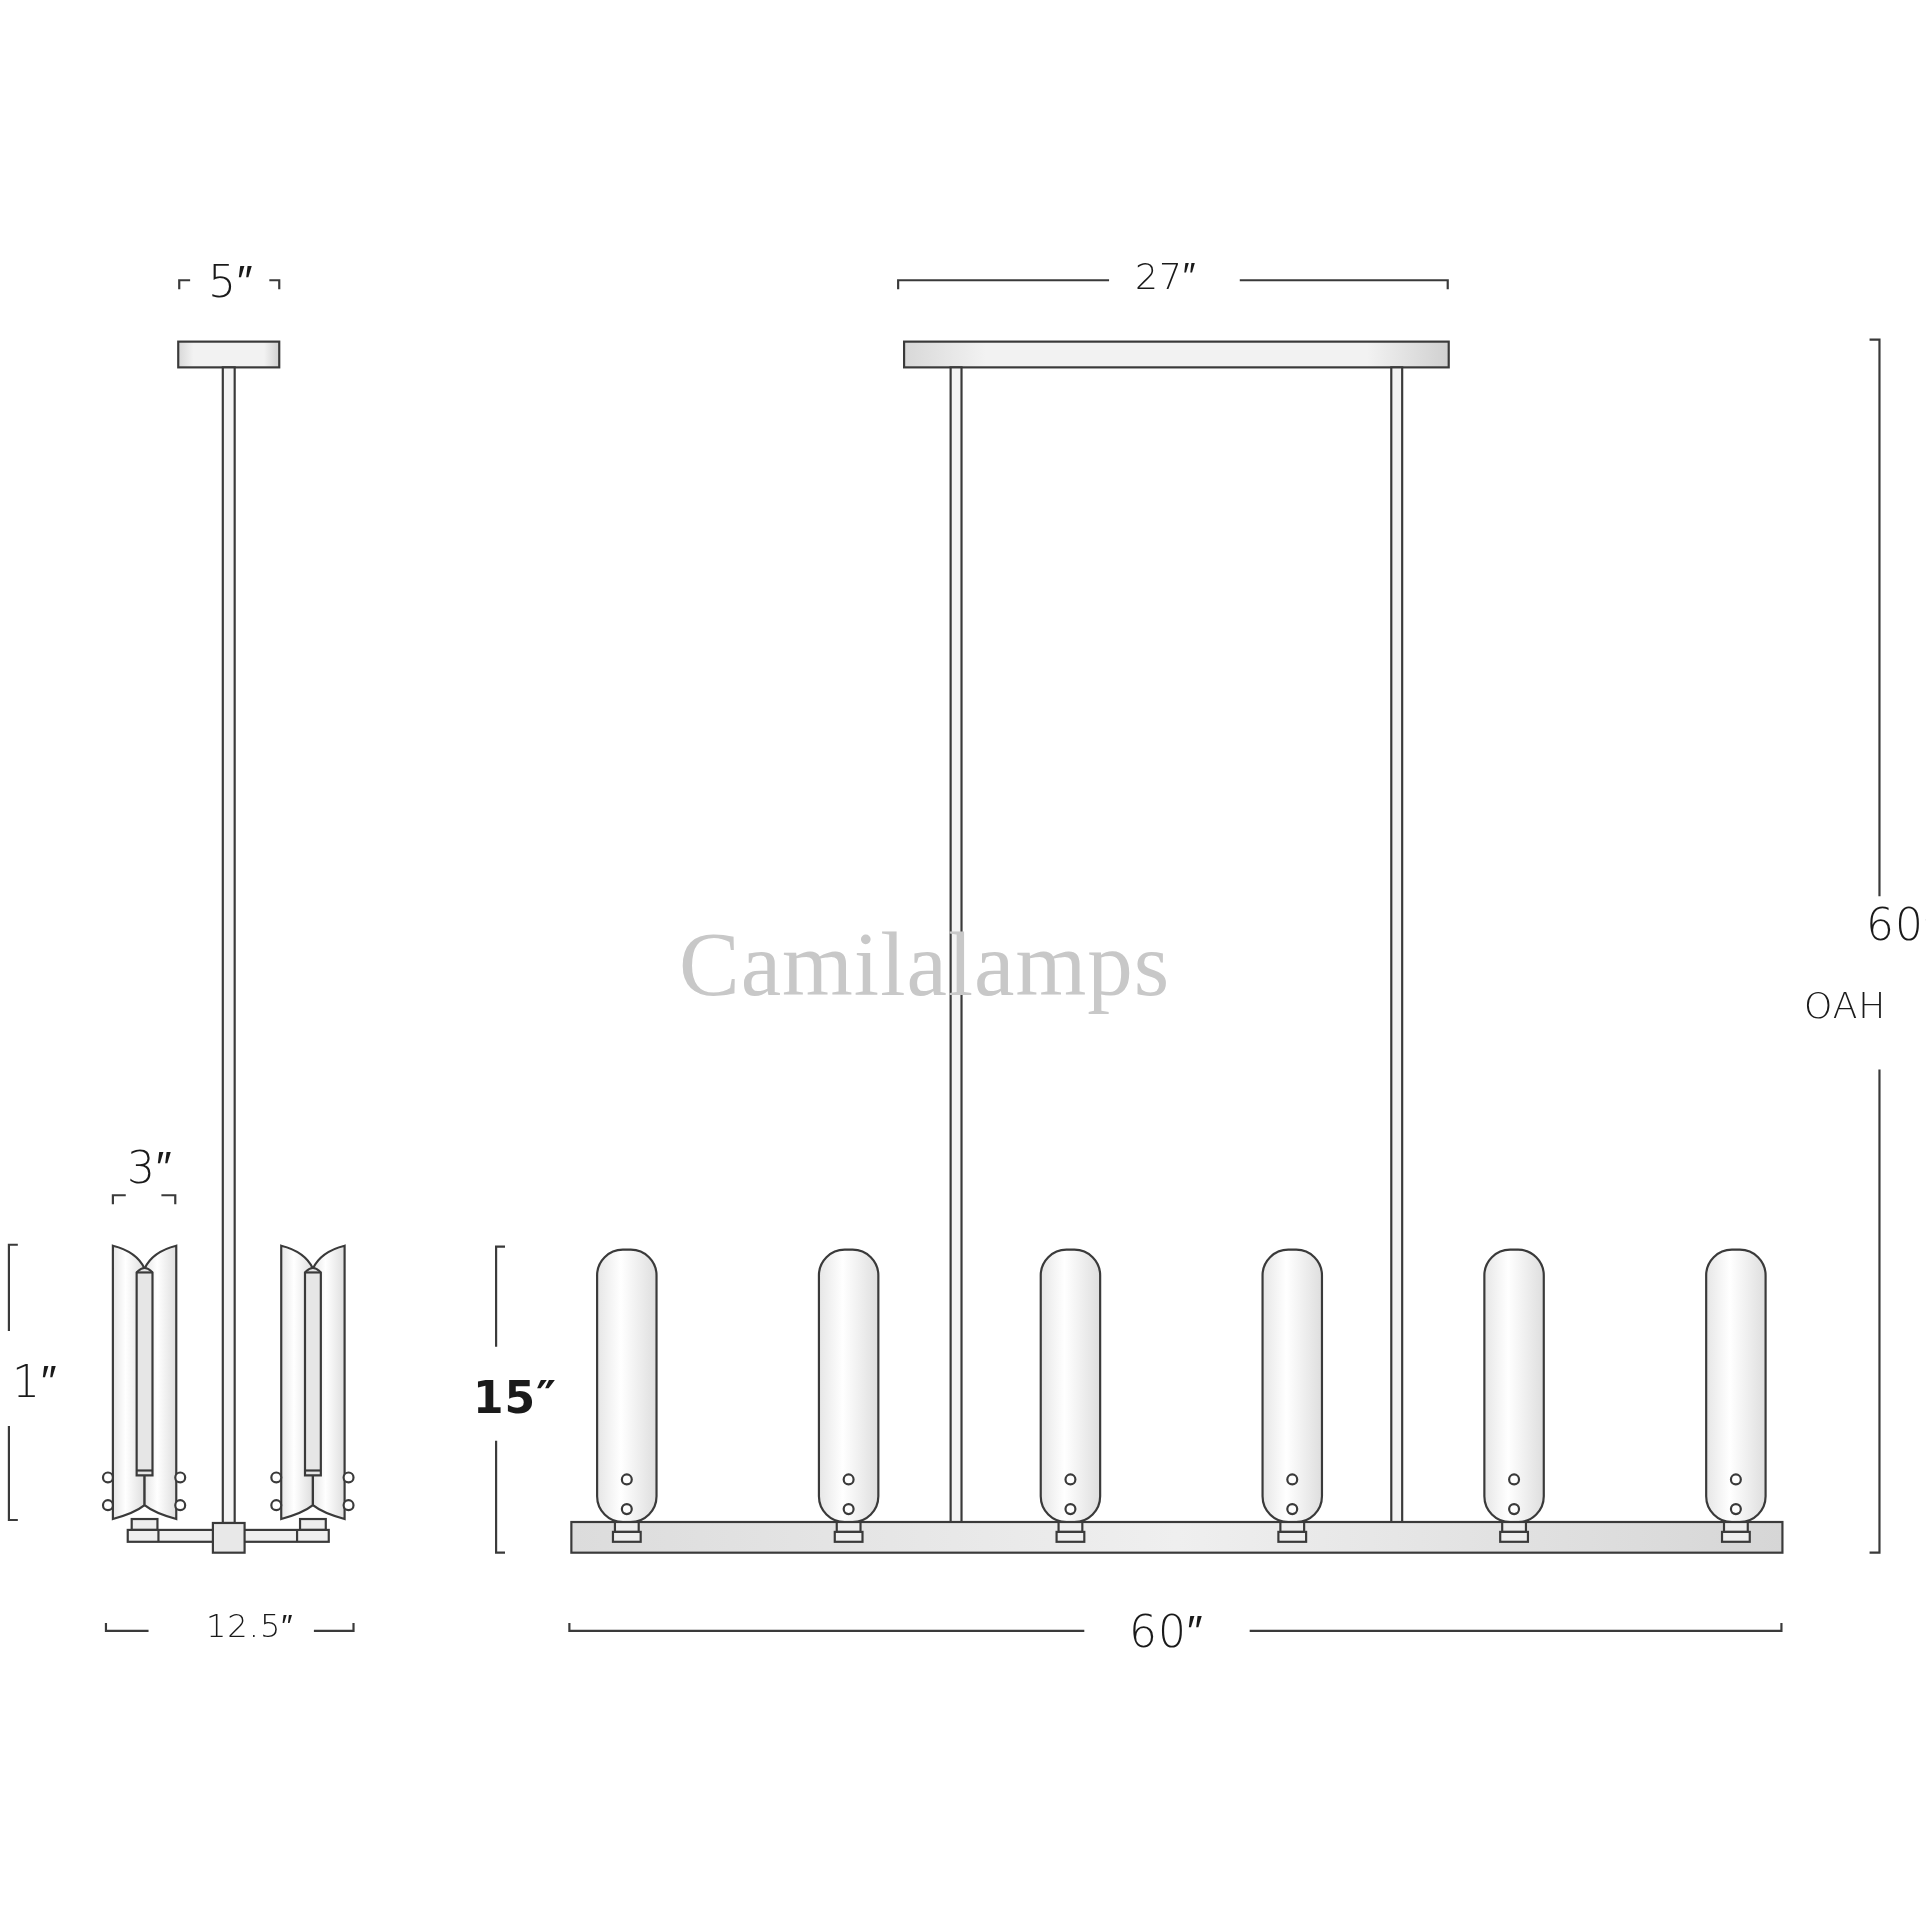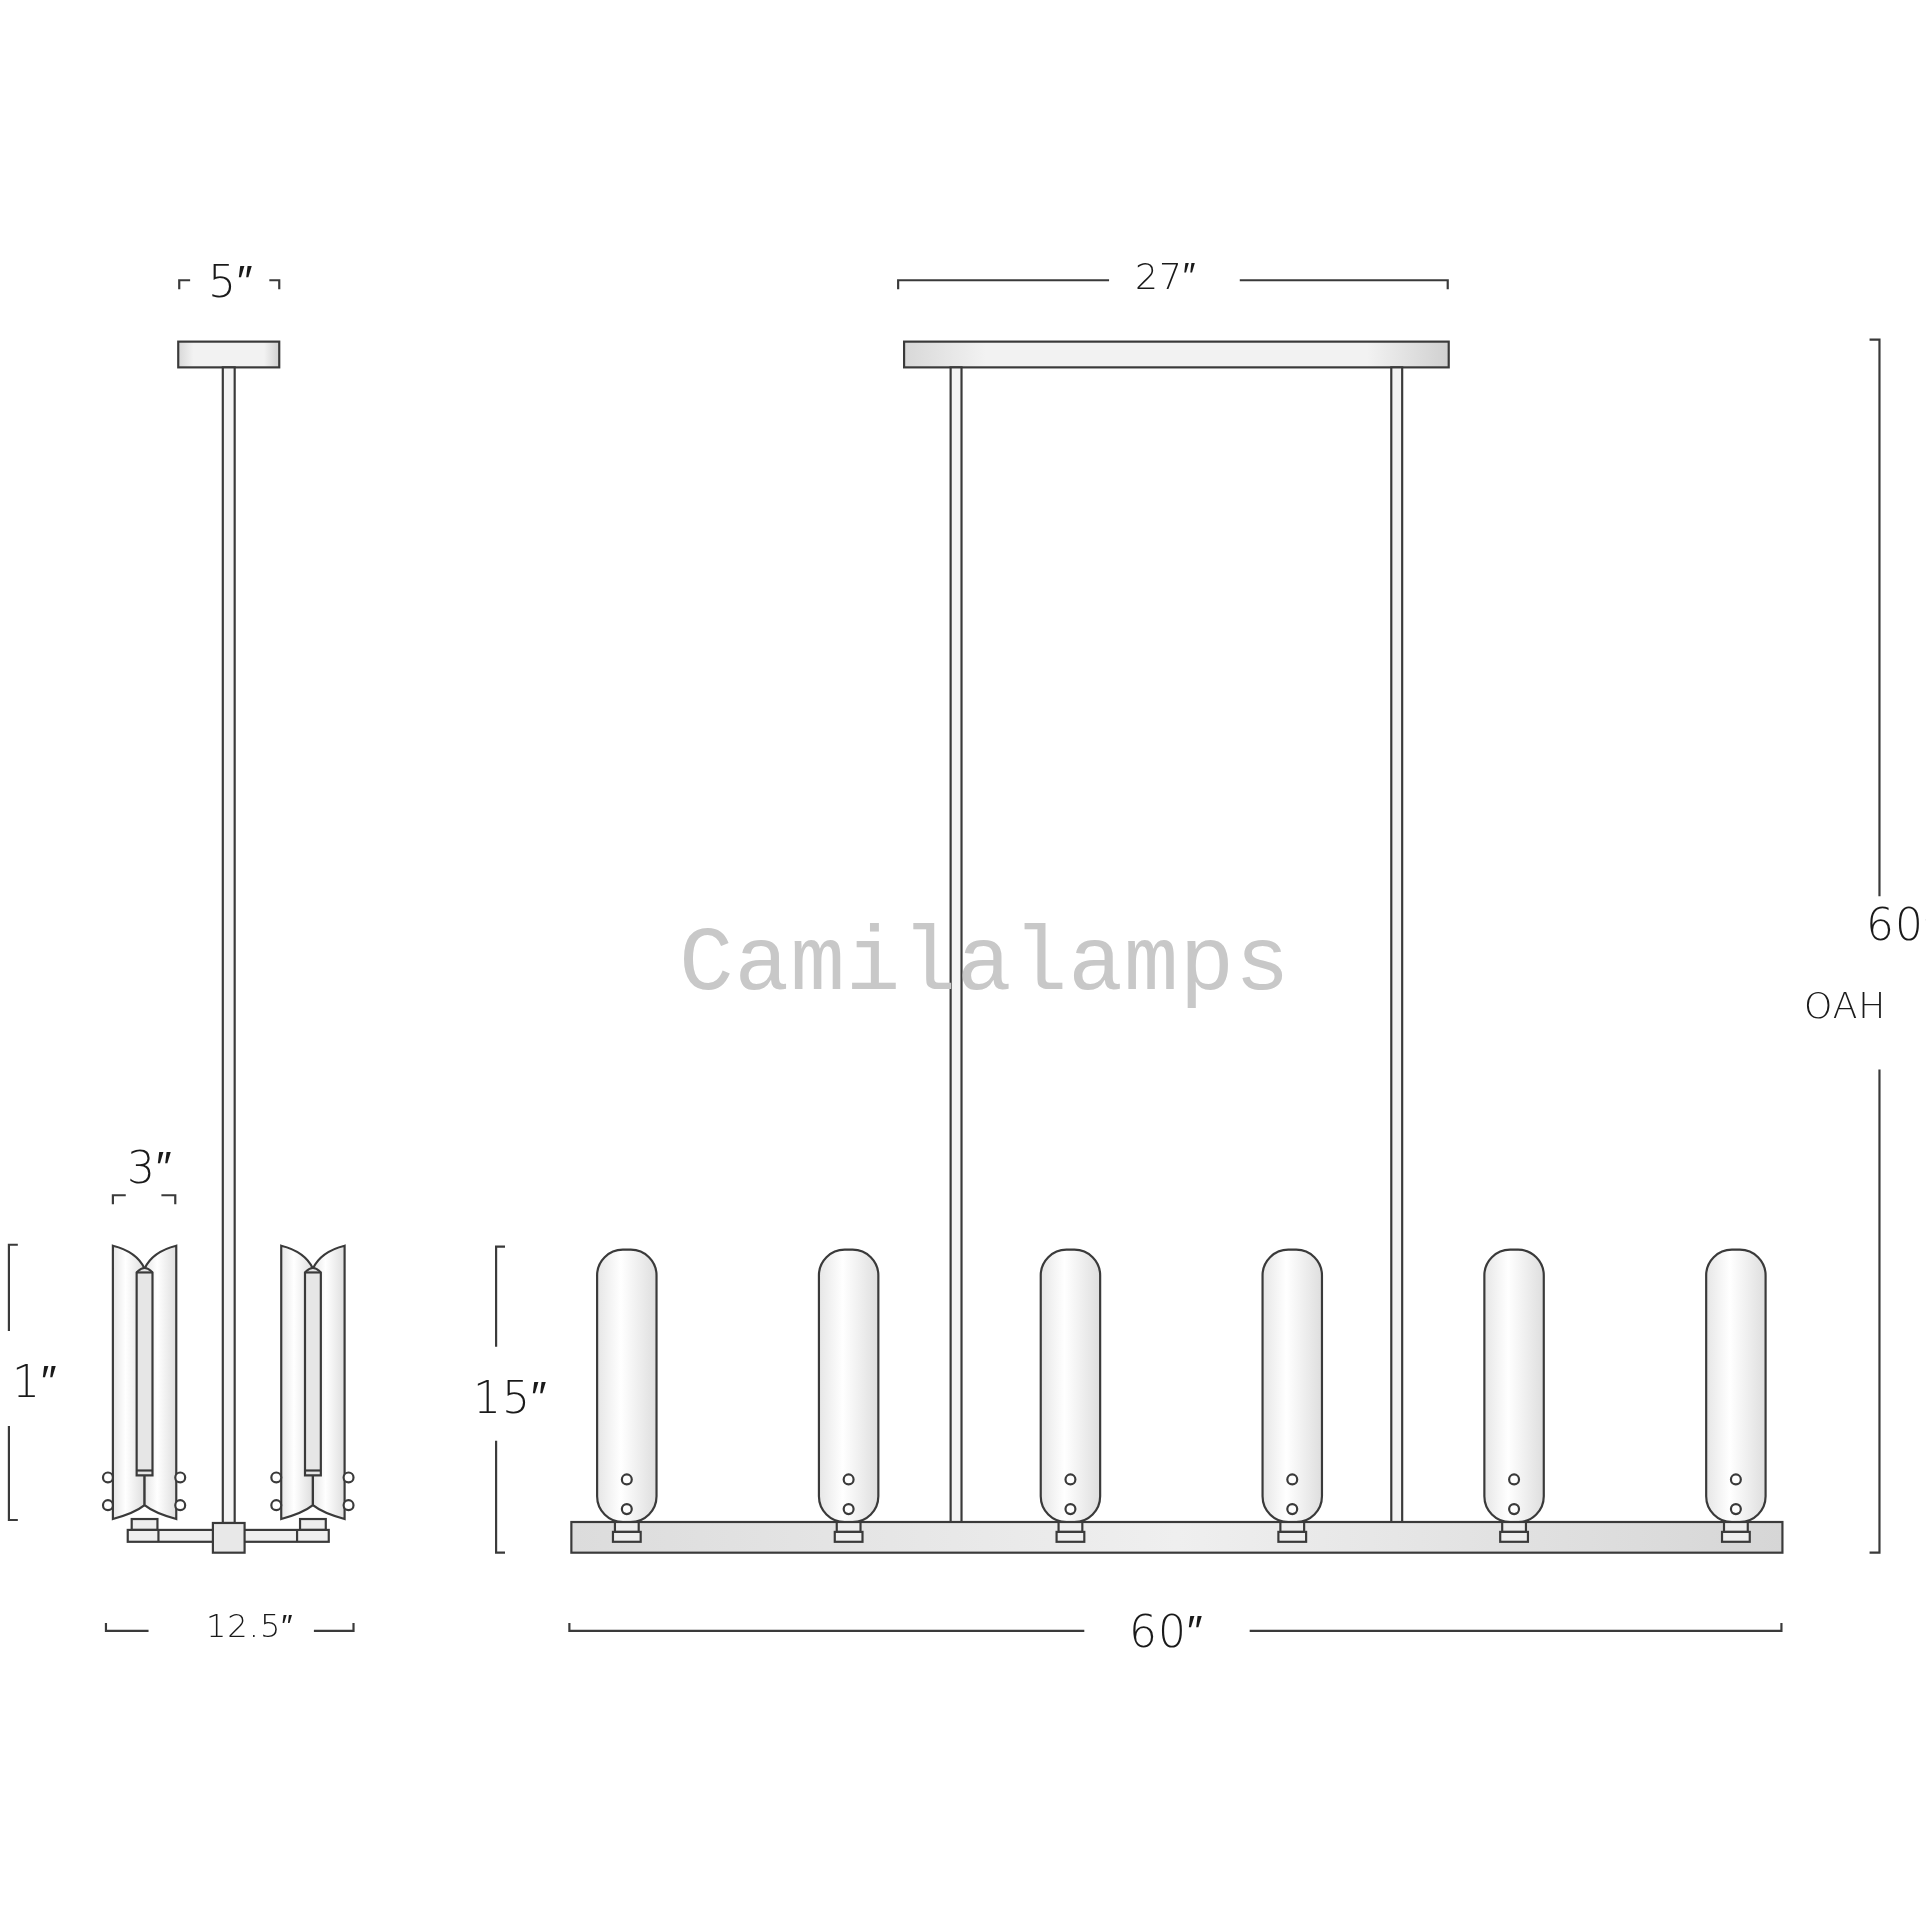--- a/index.html
+++ b/index.html
@@ -1,19 +1,19 @@
 <!DOCTYPE html>
 <html><head>
 <meta charset="utf-8">
 <style>
   html,body{margin:0;padding:0;background:#ffffff;}
   body{width:1927px;height:1927px;position:relative;overflow:hidden;font-family:"DejaVu Sans","Liberation Sans",sans-serif;}
   #drawing{position:absolute;left:0;top:0;width:1927px;height:1927px;}
   .dim-label{position:absolute;color:#1a1a1a;font-family:"DejaVu Sans","Liberation Sans",sans-serif;font-weight:300;line-height:1;white-space:nowrap;letter-spacing:1px;}
-  .watermark{position:absolute;left:679px;top:919px;font-family:Liberation Mono, monospace;font-size:91px;color:#c8c8c8;line-height:1;white-space:nowrap;letter-spacing:1px;}
+  .watermark{position:absolute;left:679px;top:919px;font-family:Liberation Serif, serif;font-size:91px;color:#c8c8c8;line-height:1;white-space:nowrap;letter-spacing:1px;}
 </style>
 </head>
 <body>
 
 <svg id="drawing" width="1927" height="1927" viewBox="0 0 1946 1946" xmlns="http://www.w3.org/2000/svg">
   <defs>
     <linearGradient id="gCanopy" x1="0" y1="0" x2="1" y2="0">
       <stop offset="0" stop-color="#d8d8d8"></stop>
       <stop offset="0.15" stop-color="#f2f2f2"></stop>
       <stop offset="0.85" stop-color="#f2f2f2"></stop>
@@ -161,19 +161,19 @@
     </g>
   </g>
 </svg>
 
 <div class="dim-label" style="left:208px;top:260px;font-size:44px;">5″</div>
 <div class="dim-label" style="left:127px;top:1146px;font-size:44px;">3″</div>
 <div class="dim-label" style="left:12px;top:1360px;font-size:44px;">1″</div>
 <div class="dim-label" style="left:166px;top:1610px;font-size:32px;margin-left:40px;">12.5″</div>
 
 <div class="dim-label" style="left:1135px;top:259px;font-size:36px;">27″</div>
-<div class="dim-label" style="left:473px;top:1376px;font-size:44px;">15″</div>
+<div class="dim-label" style="left:473px;top:1376px;font-size:44px;font-weight:bold;">15″</div>
 <div class="dim-label" style="left:1129px;top:1610px;font-size:44px;">60″</div>
 <div class="dim-label" style="left:1866px;top:903px;font-size:44px;">60″</div>
 <div class="dim-label" style="left:1804px;top:988px;font-size:36px;">OAH</div>
 
 <div class="watermark">Camilalamps</div>
 
 
 </body></html>

